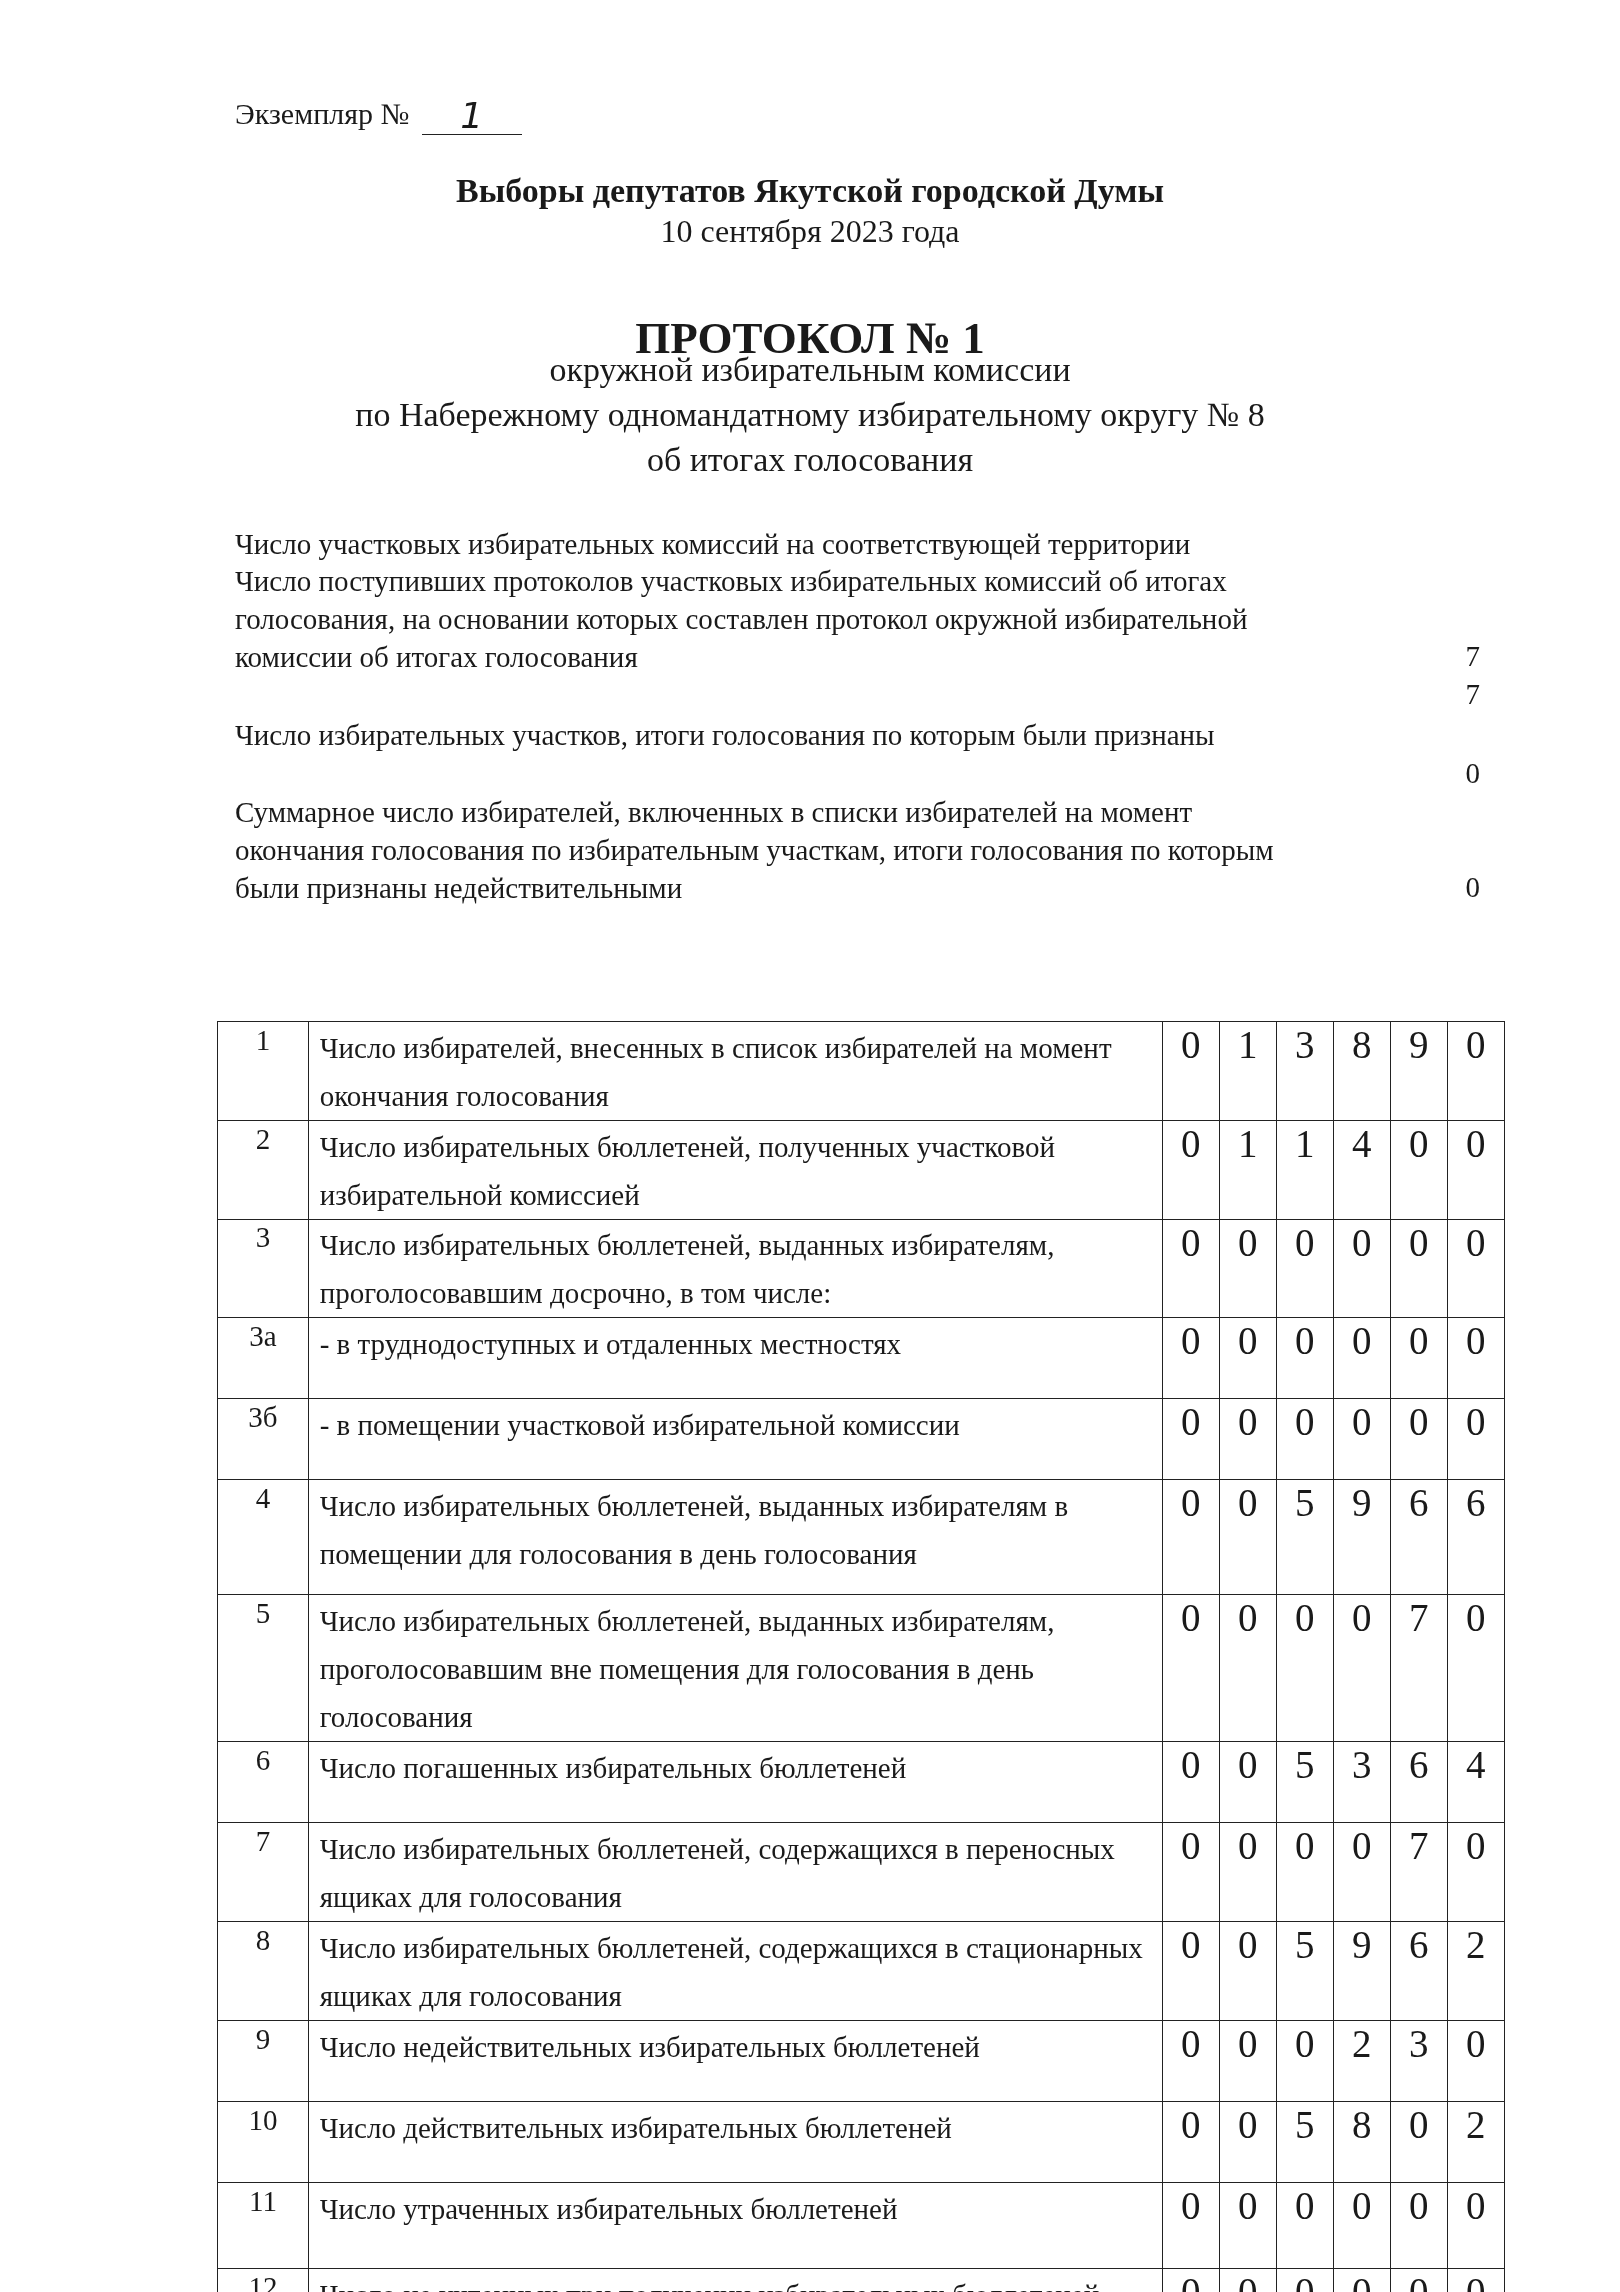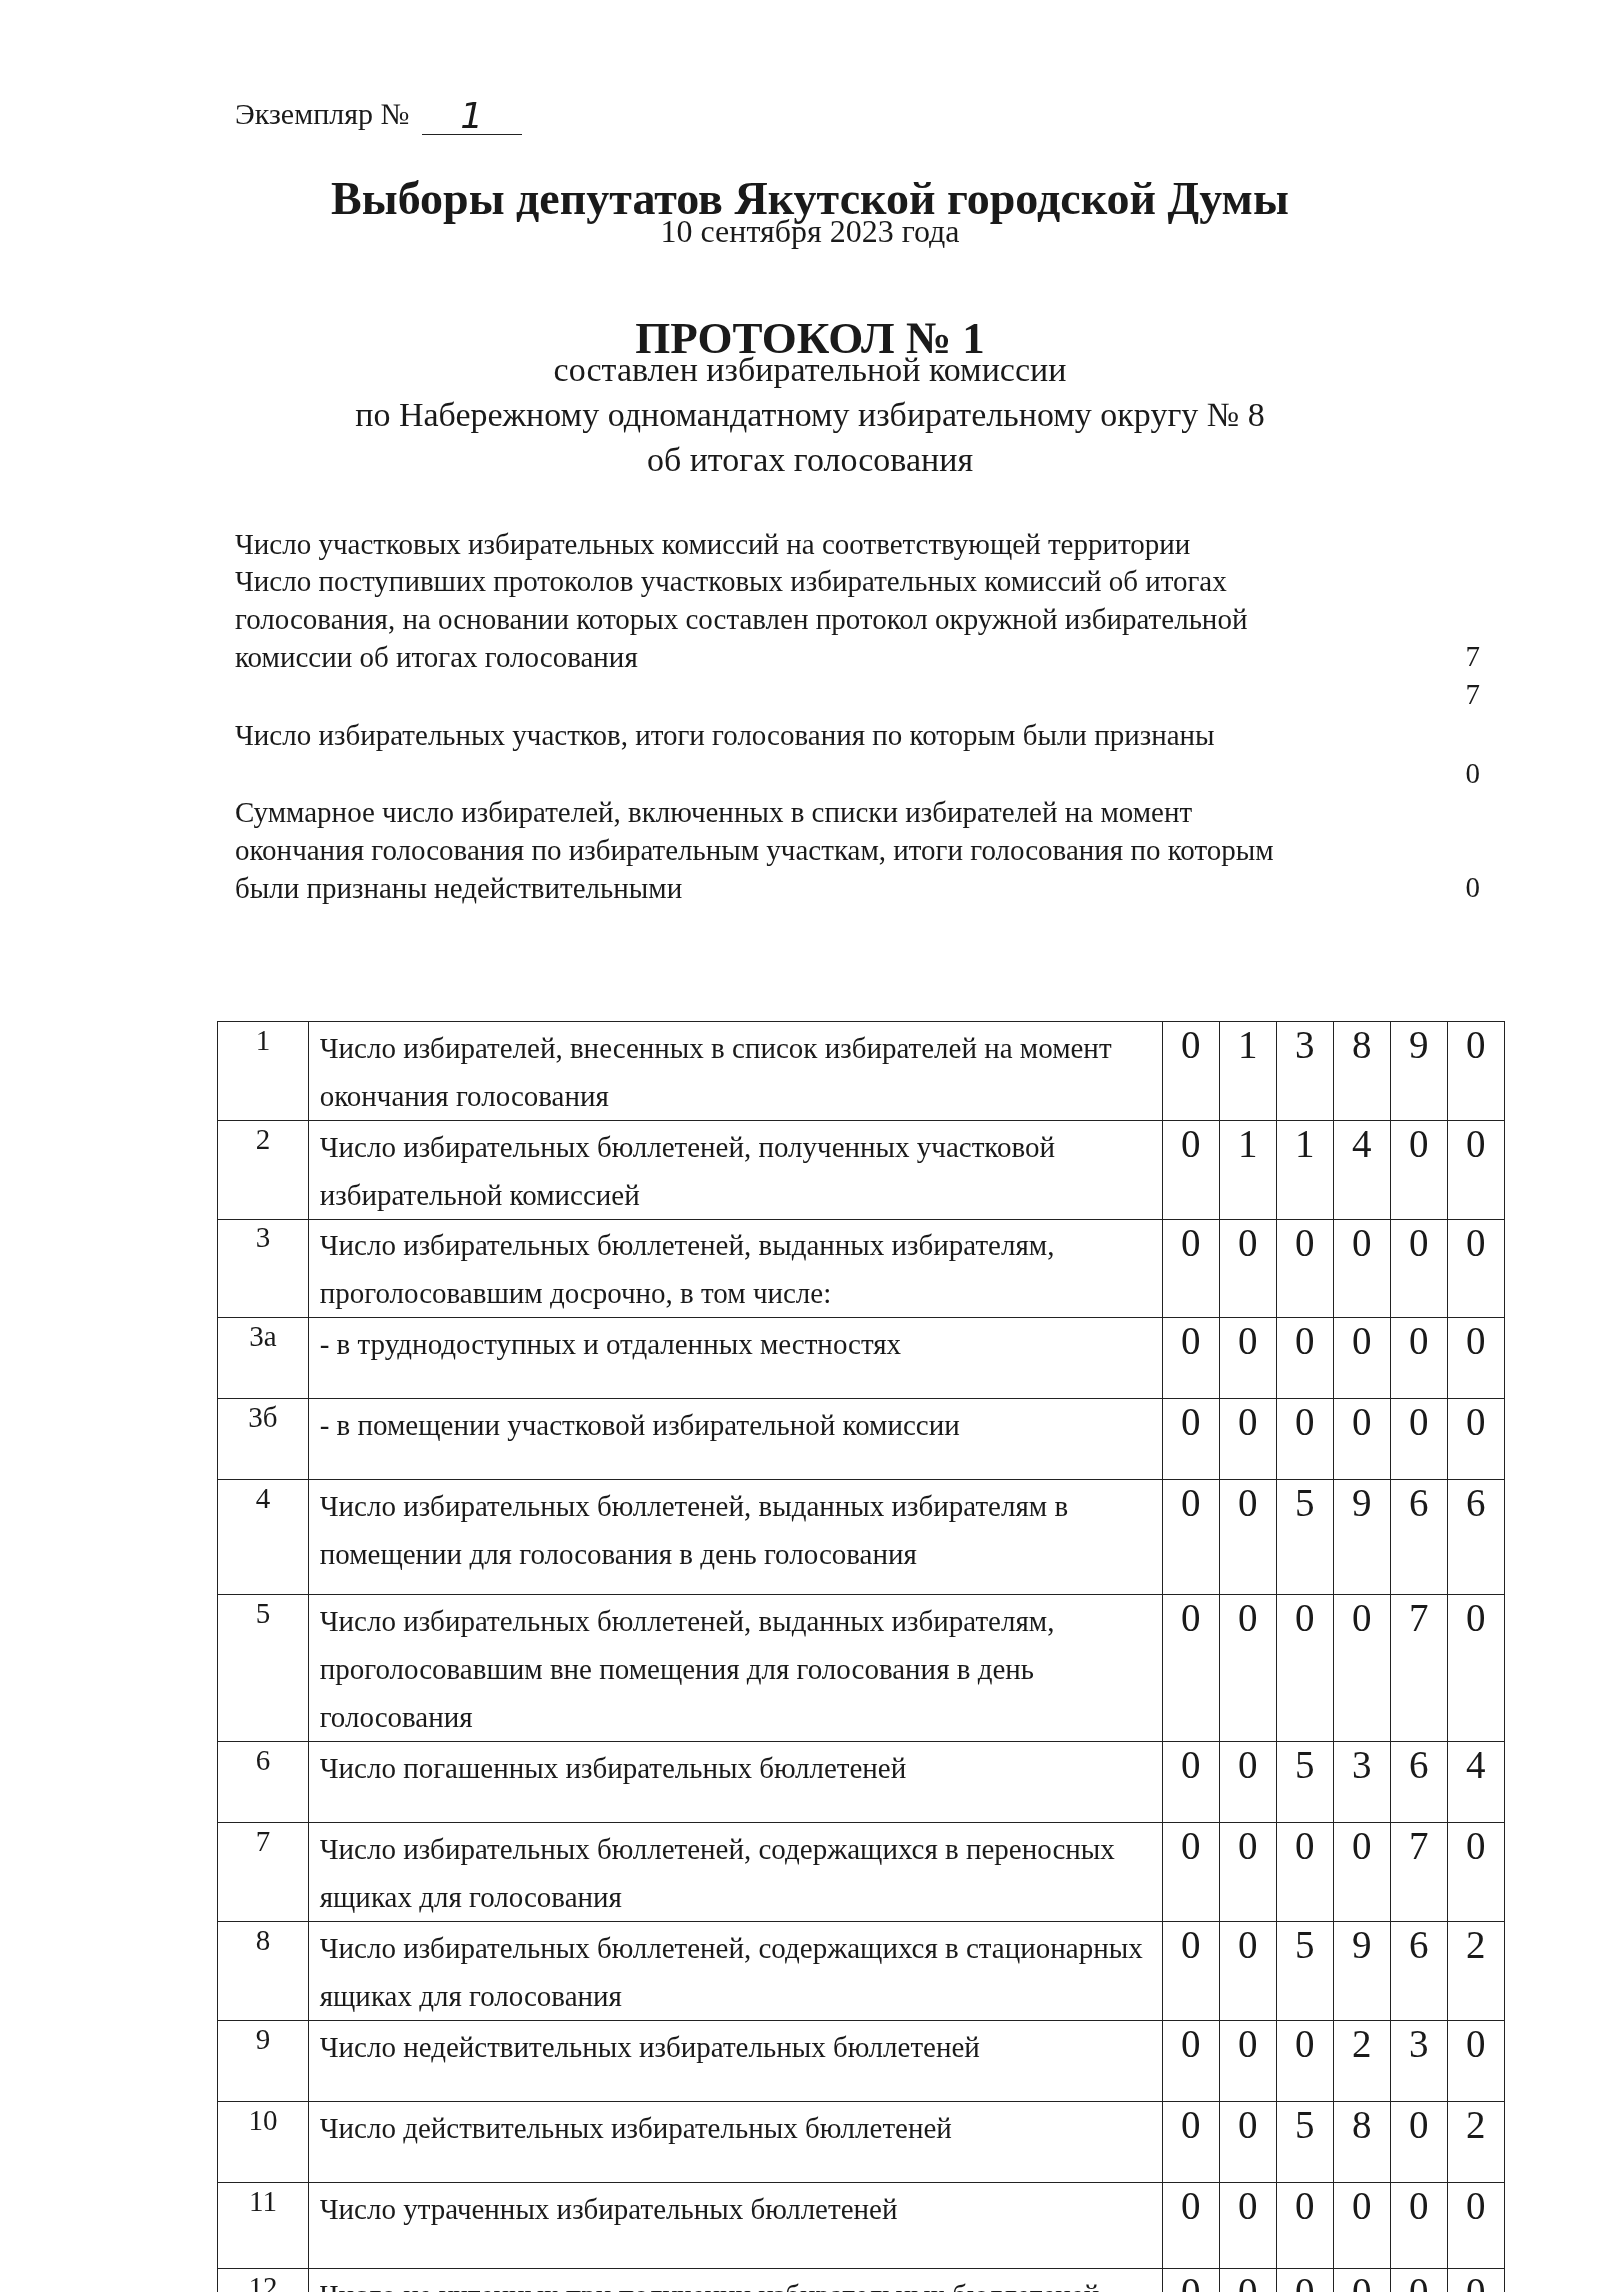--- a/index.html
+++ b/index.html
@@ -8,21 +8,21 @@
       font-family: "Liberation Serif", "DejaVu Serif", serif; color: #1a1a1a;
     }
     .abs { position: absolute; }
     .copy-line { left: 235px; top: 97px; font-size: 30px; }
     .copy-line .copy-no {
       display: inline-block; width: 100px; border-bottom: 1.8px solid #222;
       text-align: center; font-family: "DejaVu Sans", sans-serif; font-style: italic;
       font-size: 36px; line-height: 36px; margin-left: 12.5px; vertical-align: -3.6px;
     }
     .center-block { left: 0; width: 1620px; text-align: center; }
-    .elections-title { top: 172px; font-size: 46px; font-weight: bold; }
+    .elections-title { top: 172px; font-size: 34px; font-weight: bold; }
     .elections-date { top: 213px; font-size: 32px; }
     .protocol-title { top: 312px; font-size: 45px; font-weight: bold; }
     .protocol-sub { font-size: 34px; }
     .sub1 { top: 351px; }
     .sub2 { top: 396px; }
     .sub3 { top: 441px; }
 
     .info { left: 235px; width: 1263px; font-size: 29px; line-height: 38px; }
     .info .val { position: absolute; right: 18px; }
     .info1 { top: 525px; }
@@ -43,21 +43,21 @@
 <body>
 
 <div class="abs copy-line">
   <span>Экземпляр №</span><span class="copy-no">1</span>
 </div>
 
 <div class="abs center-block elections-title">Выборы депутатов Якутской городской Думы</div>
 <div class="abs center-block elections-date">10 сентября 2023 года</div>
 
 <div class="abs center-block protocol-title">ПРОТОКОЛ № 1</div>
-<div class="abs center-block protocol-sub sub1">составлен избирательной комиссии</div>
+<div class="abs center-block protocol-sub sub1">окружной избирательным комиссии</div>
 <div class="abs center-block protocol-sub sub2">по Набережному одномандатному избирательному округу № 8</div>
 <div class="abs center-block protocol-sub sub3">об итогах голосования</div>
 
 <div class="abs info info1">
   <div>Число участковых избирательных комиссий на соответствующей территории</div>
 </div>
 <div class="abs info info2">
   <div>Число поступивших протоколов участковых избирательных комиссий об итогах</div>
   <div>голосования, на основании которых составлен протокол окружной избирательной</div>
   <div>комиссии об итогах голосования</div>

